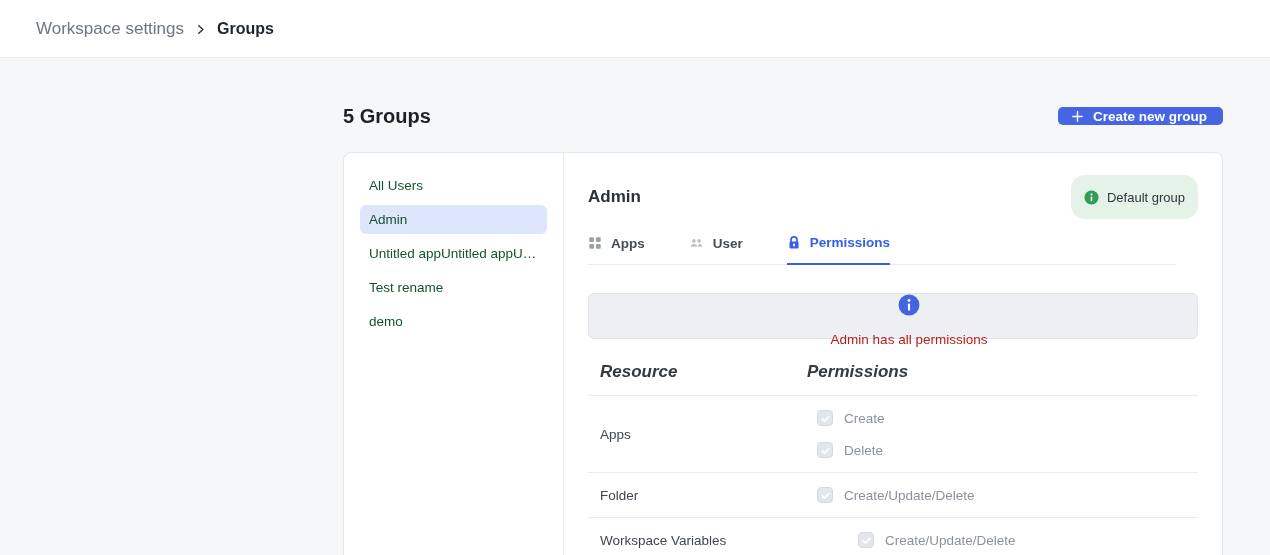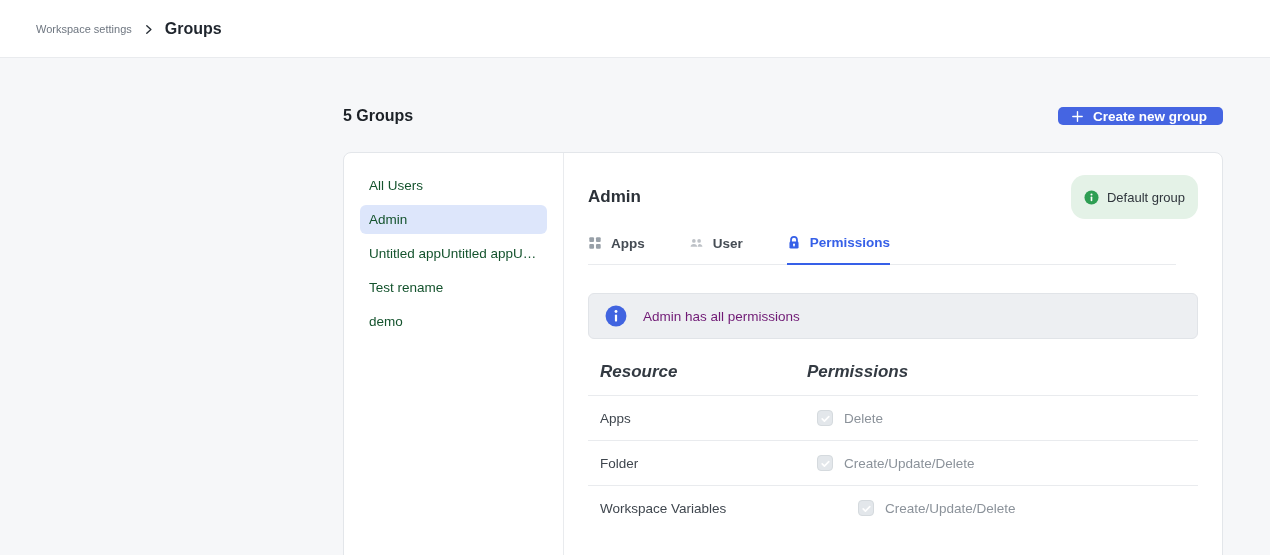--- a/index.html
+++ b/index.html
@@ -13,31 +13,31 @@
   }
 
   
   .topbar {
     height:58px; background:#ffffff;
     border-bottom:1px solid #e9ebee;
     display:flex; align-items:center;
     padding-left:36px;
   }
   .breadcrumb { display:flex; align-items:center; gap:11px; }
-  .bc-parent { color:#6e7680; font-size:11px; cursor:pointer; }
+  .bc-parent { color:#6e7680; font-size:17px; cursor:pointer; }
   .bc-chevron { display:flex; align-items:center; margin-top:1px; }
   .bc-current { color:#1f252d; font-weight:700; font-size:16px; }
 
   
   .page-inner { width:880px; margin-left:343px; }
   .toolbar {
     margin-top:43px; height:30px;
     display:flex; align-items:center; justify-content:space-between;
   }
-  .groups-count { font-size:16px; font-weight:600; color:#1c2127; }
+  .groups-count { font-size:20px; font-weight:600; color:#1c2127; }
   .create-btn {
     height:18px; padding:0 16px 0 13px;
     background:#4565e2; color:#ffffff;
     border:none; border-radius:5px;
     font-family:"Liberation Sans", sans-serif;
     font-size:13.5px; font-weight:700;
     display:flex; align-items:center; gap:9px;
     cursor:pointer;
   }
 
@@ -98,22 +98,22 @@
   }
   .tab .t-icon { display:flex; align-items:center; }
 
   
   .banner {
     margin-top:28px; height:46px;
     background:#edeff2;
     border:1px solid #e1e4e8;
     border-radius:6px;
     display:flex; align-items:center; gap:16px;
-    padding-left:16px;
-    font-size:13.5px; color:#701a75;
+    padding-left:32px;
+    font-size:13.5px; color:#b91c1c;flex-direction:column;
   }
 
   
   .ptable { margin-top:14px; }
   .t-head {
     display:grid; grid-template-columns:207px 1fr;
     padding:9px 0 13px 12px;
     border-bottom:1px solid #e9ebee;
     font-weight:600; color:#333a42; font-size:17px;font-style:italic;
   }
@@ -256,20 +256,28 @@
 
         <div class="t-row">
           <div class="res-label">Apps</div>
           <div class="perm-cell">
             <div class="check-item">
               <span class="cb">
                 <svg width="11" height="11" viewBox="0 0 16 16">
                     <path d="M3.2 8.6l3.2 3.2 6.4-6.6" stroke="#ffffff" stroke-width="2.4" fill="none" stroke-linecap="round" stroke-linejoin="round"></path>
                   </svg>
               </span>
+              <span class="cb-label">Create</span>
+            </div>
+            <div class="check-item">
+              <span class="cb">
+                <svg width="11" height="11" viewBox="0 0 16 16">
+                    <path d="M3.2 8.6l3.2 3.2 6.4-6.6" stroke="#ffffff" stroke-width="2.4" fill="none" stroke-linecap="round" stroke-linejoin="round"></path>
+                  </svg>
+              </span>
               <span class="cb-label">Delete</span>
             </div>
           </div>
         </div>
 
         <div class="t-row">
           <div class="res-label">Folder</div>
           <div class="perm-cell">
             <div class="check-item">
               <span class="cb">

